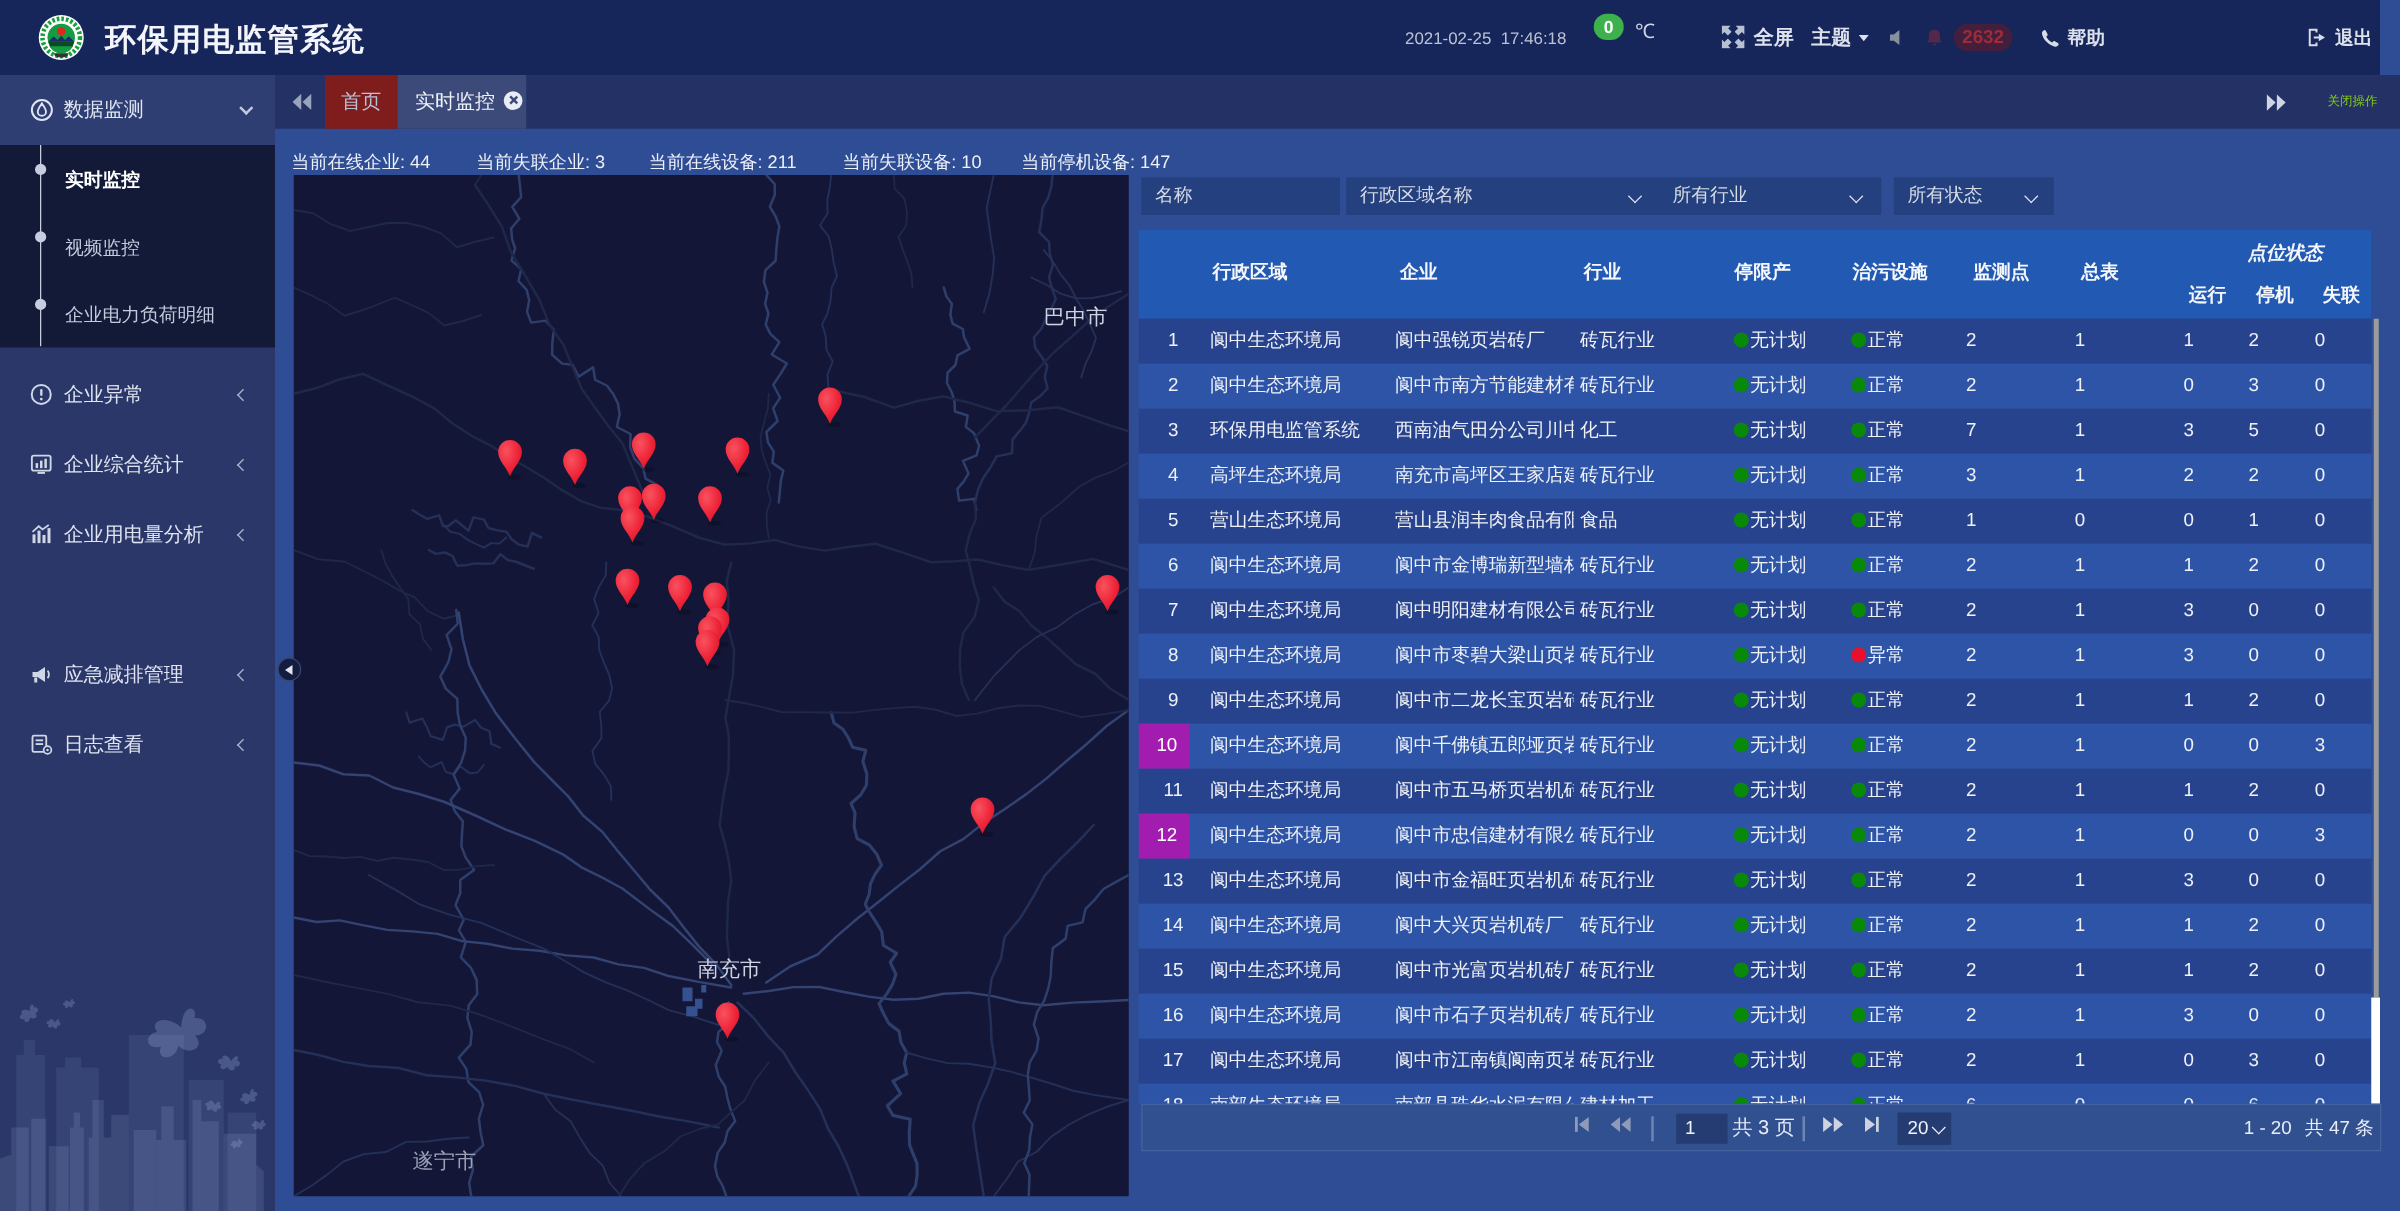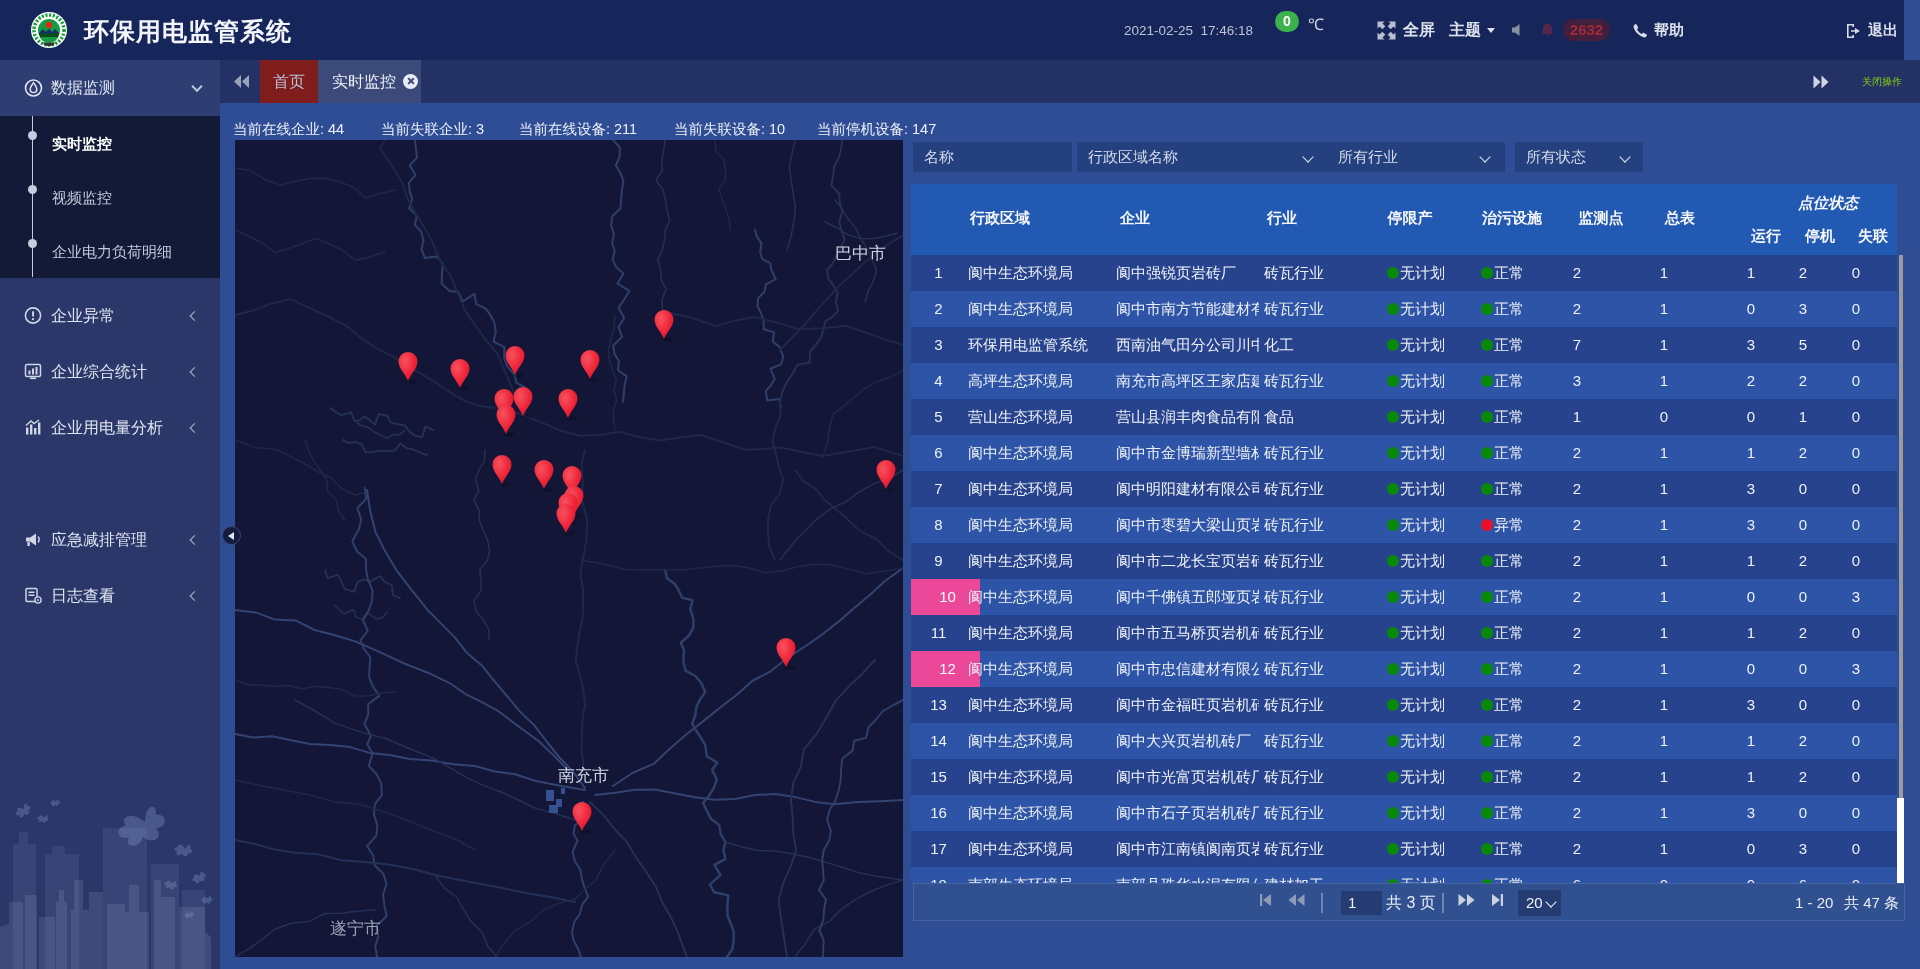--- a/index.html
+++ b/index.html
@@ -45,21 +45,21 @@
 .fbox { position:absolute; top:142px; height:30px; background:#24407f; color:#d5dae6; font-size:15px; line-height:30px; padding-left:11px; }
 .fchev { position:absolute; top:11px; width:8px; height:8px; border-left:1.7px solid #dfe4f0; border-bottom:1.7px solid #dfe4f0; transform:rotate(-45deg); }
 
 #thead { position:absolute; left:911px; top:184px; width:986px; height:71px; background:#2259b2; }
 .hlab { position:absolute; transform:translate(-50%,-50%); font-size:15px; font-weight:bold; color:#f5f7fa; white-space:nowrap; }
 .trow { position:absolute; left:911px; width:986px; height:36px; color:#eef1f6; font-size:15px; line-height:36px; }
 .rodd { background:#28438e; }
 .reven { background:#2d54a7; }
 .trow > div { position:absolute; top:0; height:36px; white-space:nowrap; overflow:hidden; }
 .numc { left:4px; width:47px; text-align:center; }
-.numc.gray { left:0; padding-left:4px; width:69px; background:#ec4899; color:#fff; }
+.numc.gray { left:0; padding-left:4px; width:41px; background:#a21caf; color:#fff; }
 .c1 { left:57px; width:140px; } .c2 { left:205px; width:143px; } .c3 { left:353px; width:106px; }
 .c4 { left:465px; width:90px; padding-left:11px; } .c5 { left:559px; width:95px; padding-left:11px; }
 .cn { text-align:center; }
 .dot { display:inline-block; width:12px; height:12px; border-radius:6px; margin-right:1px; vertical-align:-1px; }
 .gdot { background:#088a08; }
 .rdot { background:#e8102a; }
 #tclip { position:absolute; left:0; top:0; width:1920px; height:883px; overflow:hidden; }
 
 #sbtrack { position:absolute; left:1899px; top:255px; width:4px; height:543px; background:#9b9b9b; }
 #sbthumb { position:absolute; left:1897px; top:798px; width:7px; height:85px; background:#fff; }

